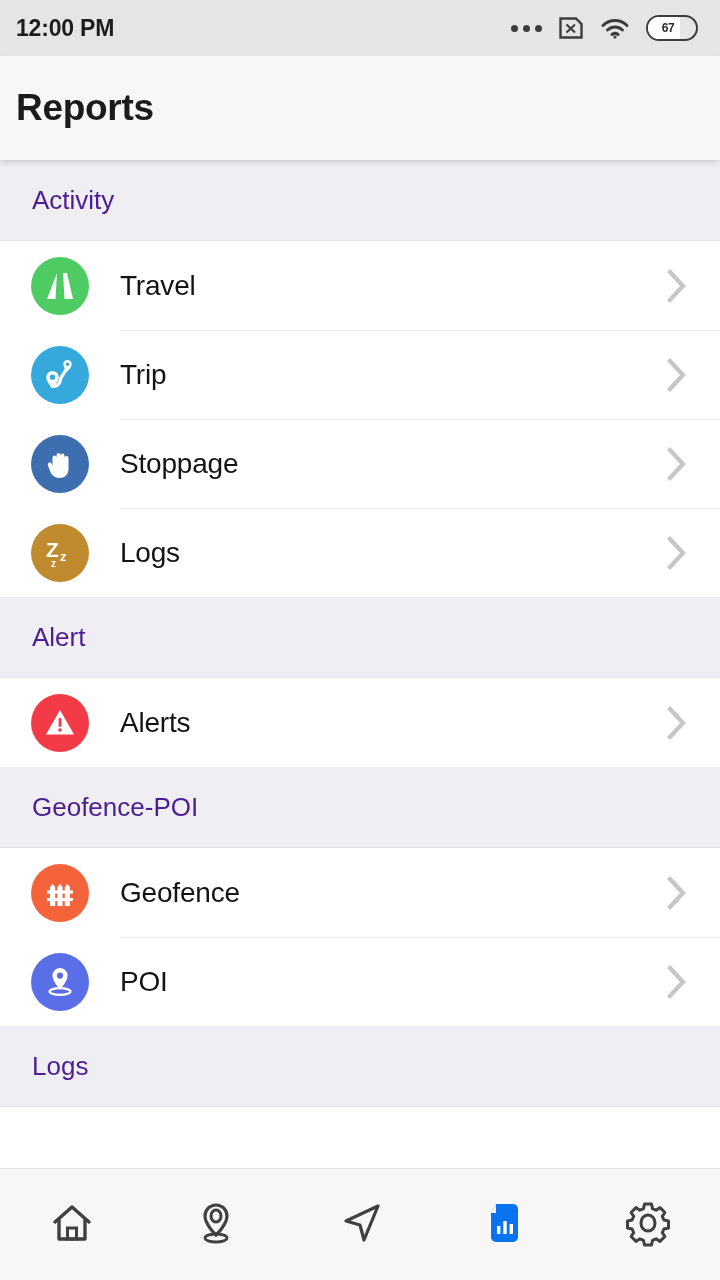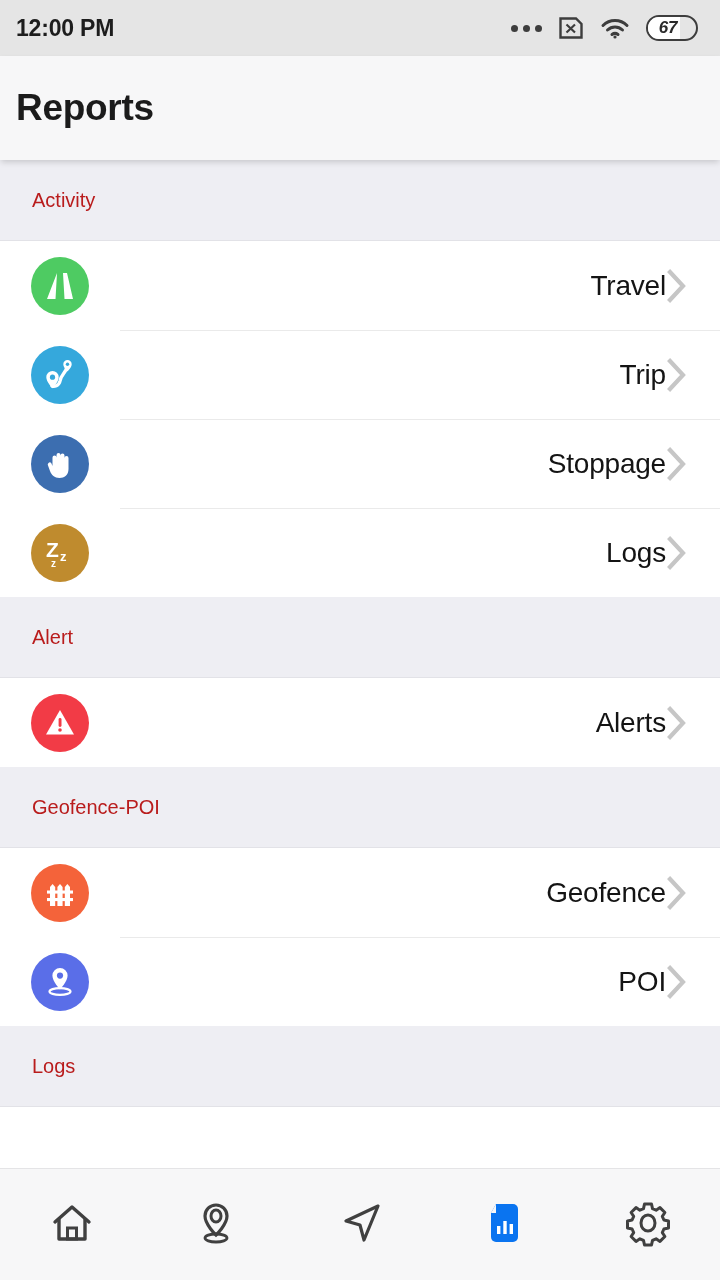--- a/index.html
+++ b/index.html
@@ -43,24 +43,23 @@
     display:flex; align-items:center; justify-content:center;
     overflow:hidden;
   }
   .battery .fill{
     position:absolute; left:0; top:0; bottom:0;
     width:67%;
     background:#ffffff;
   }
   .battery .lvl{
     position:relative;
-    font-size:17px; font-weight:bold; color:#2b2b2b;
+    font-size:12px; font-weight:bold; color:#2b2b2b;
     letter-spacing:-0.3px;
     padding-right:8px;
-    font-style:italic;
   }
 
   
   .appbar{
     height:104px;
     background:#f7f7f8;
     display:flex; align-items:center;
     padding:0 16px;
     position:relative;
     z-index:5;
@@ -81,32 +80,31 @@
     background:#ffffff;
   }
   .section-header{
     background:#eeeef3;
     height:81px;
     display:flex; align-items:center;
     padding-left:32px;
     border-bottom:1px solid #e2e2e7;
   }
   .section-header span{
-    font-size:20px;
-    color:#b91c1c;
+    font-size:26px;
+    color:#4c1d95;
   }
   .rowgroup{ background:#fff; }
   .row{
     height:89px;
     display:flex;
     align-items:center;
     padding:0 32px 0 0;
     background:#fff;
     position:relative;
-    text-align:right;
   }
   .row + .row::before{
     content:"";
     position:absolute;
     left:120px; right:0; top:0;
     height:1px;
     background:#eaeaea;
   }
   .icon-wrap{
     width:120px;

